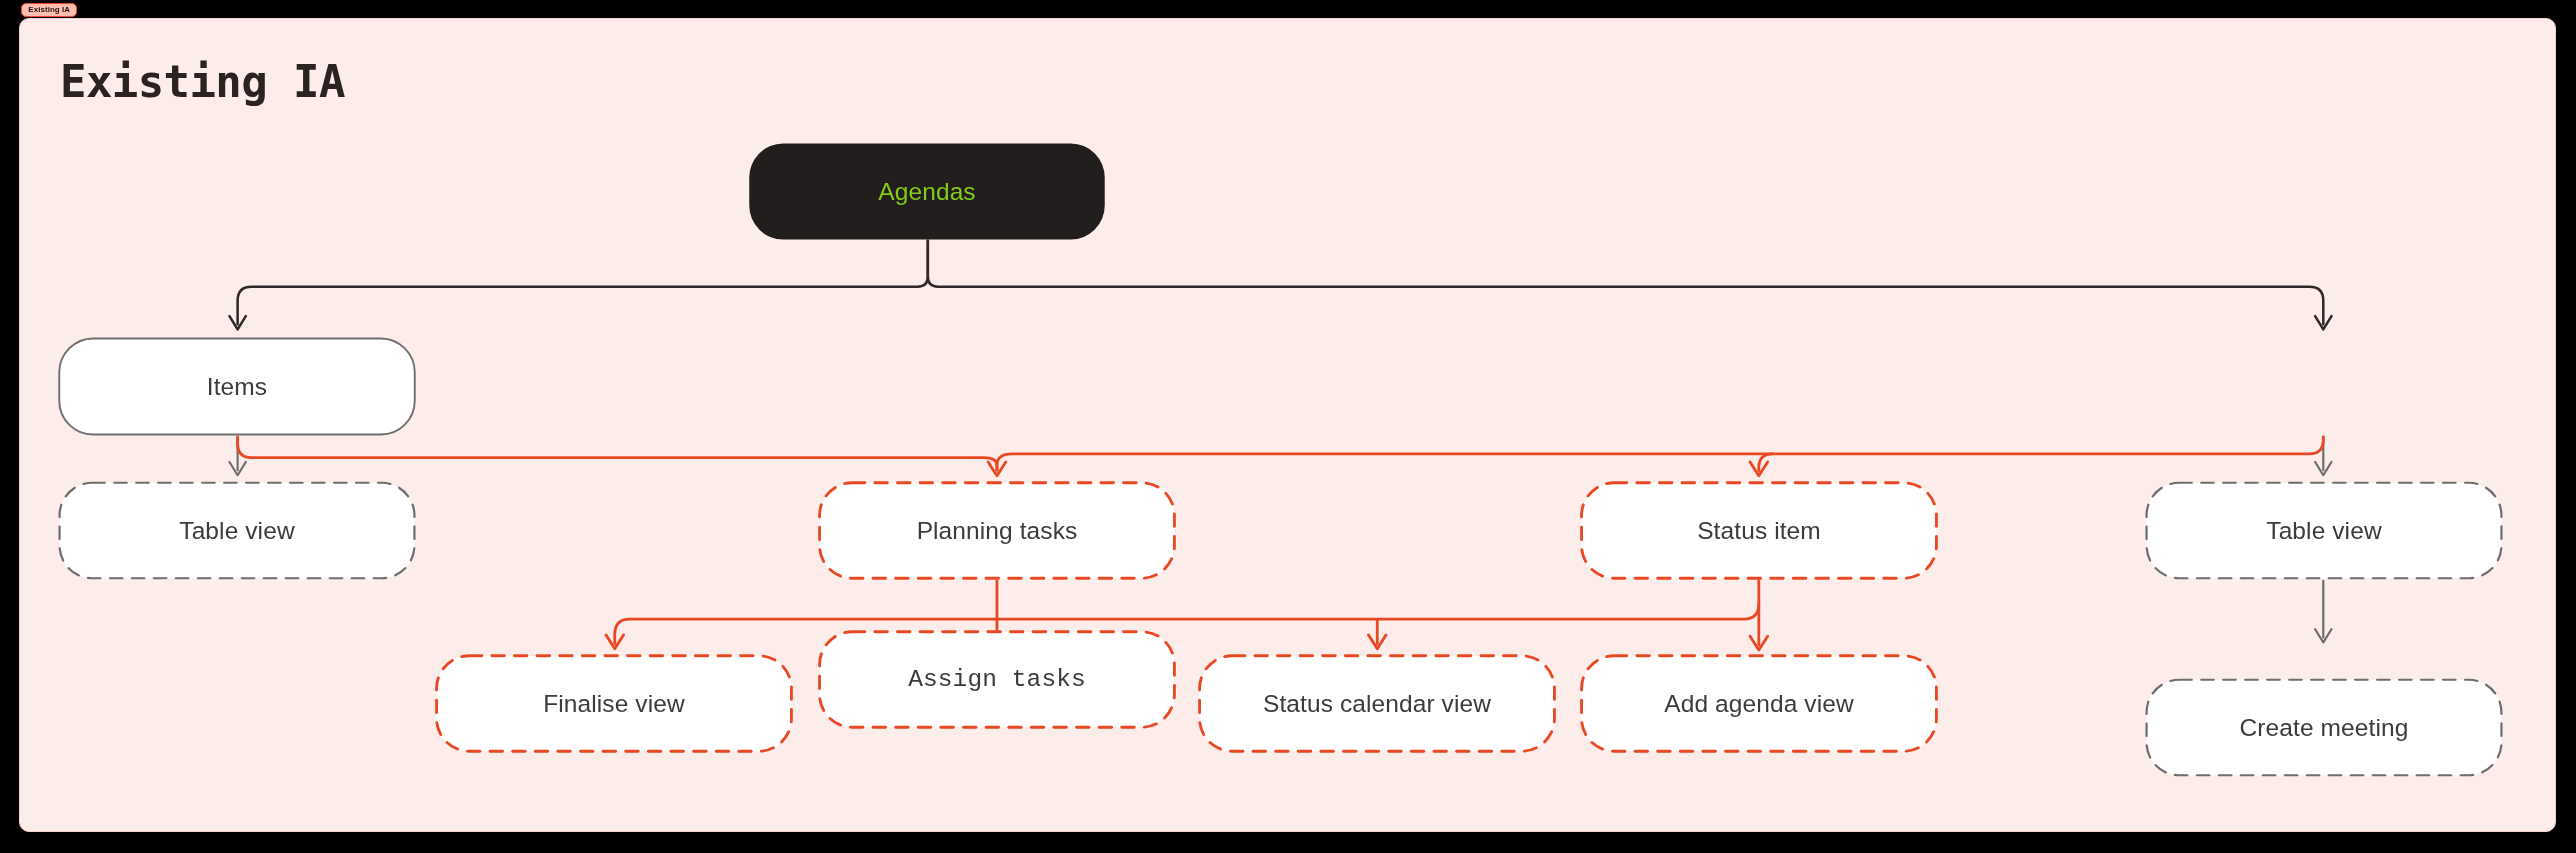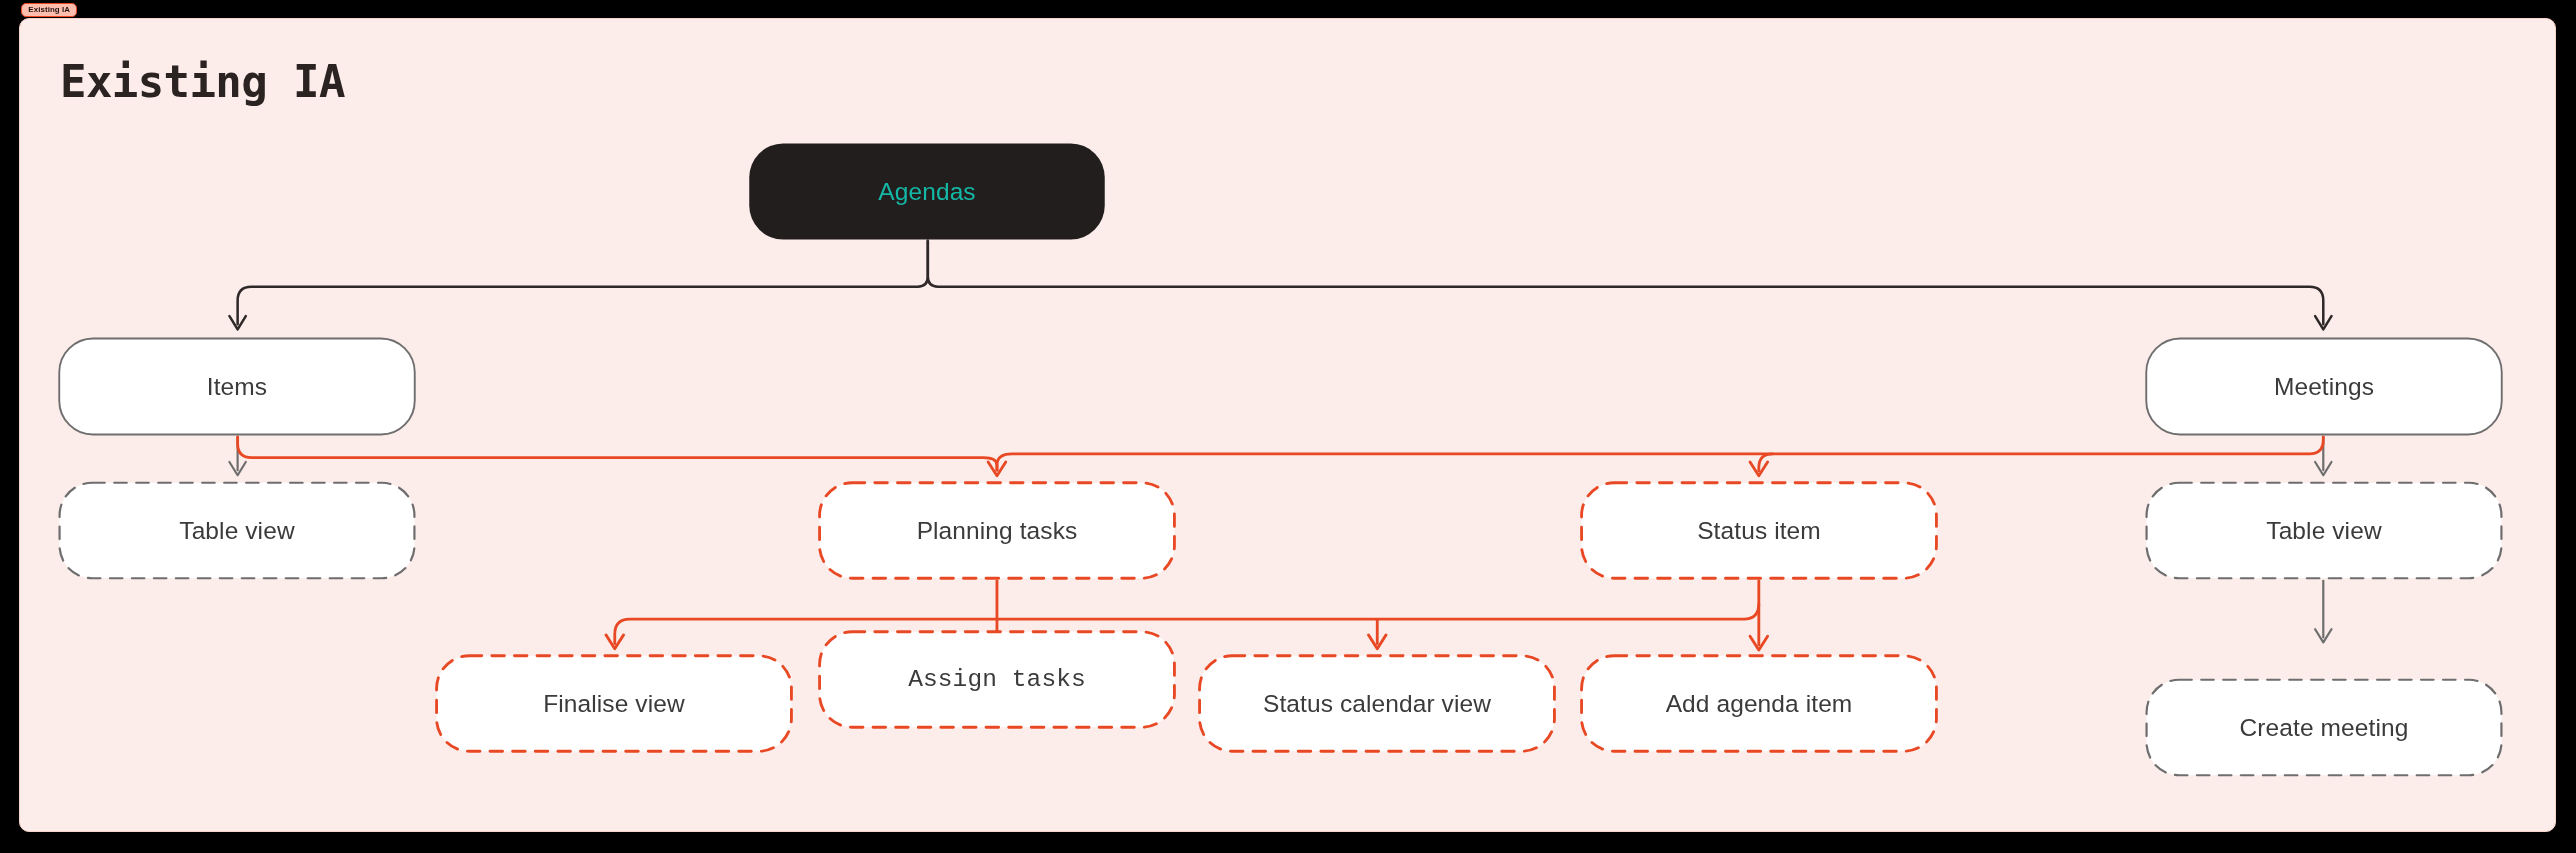--- a/index.html
+++ b/index.html
@@ -12,21 +12,21 @@
           border:1.3px solid #E84823;box-sizing:border-box;font-size:7.9px;font-weight:700;
           color:#201412;letter-spacing:0.1px;z-index:30;}
   #board-title{position:absolute;left:60px;top:58px;font-family:"DejaVu Sans Mono",monospace;
           font-weight:700;font-size:44px;line-height:1.1;color:#2A2321;letter-spacing:-0.6px;z-index:5;}
   #edges{position:absolute;left:0;top:0;z-index:4;}
   .node{position:absolute;width:358px;height:99px;z-index:10;}
   .node svg{position:absolute;left:0;top:0;}
   .node-label{position:absolute;left:0;top:0;width:100%;height:100%;
           display:flex;align-items:center;justify-content:center;
           font-size:24.5px;color:#3B3B3B;letter-spacing:0.1px;}
-  .node-dark .node-label{color:#14b8a6;}
+  .node-dark .node-label{color:#84cc16;}
 </style>
 </head>
 <body>
 
 <div id="stage">
 
   <div id="canvas"></div>
 
   <div id="section-tab">
     <span>Existing IA</span>
@@ -100,26 +100,20 @@
     <span class="node-label">Agendas</span>
   </div>
 
   <div class="node" style="left:58px;top:337px;text-decoration:underline;">
     <svg width="358" height="99" viewBox="0 0 570 157">
       <rect x="2" y="2" width="566" height="153" rx="54" fill="#FFFFFF" stroke="#6E6E6E" stroke-width="3"></rect>
     </svg>
     <span class="node-label">Items</span>
   </div>
 
-  <div class="node" style="left:2145px;top:337px;">
-    <svg width="358" height="99" viewBox="0 0 570 157">
-      <rect x="2" y="2" width="566" height="153" rx="54" fill="#FFFFFF" stroke="#6E6E6E" stroke-width="3"></rect>
-    </svg>
-    <span class="node-label">Meetings</span>
-  </div>
 
   <div class="node" style="left:58px;top:481px;">
     <svg width="358" height="99" viewBox="0 0 570 157">
       <rect x="2.5" y="2.5" width="565" height="152" rx="52" fill="#FFFFFF" stroke="#6E6E6E" stroke-width="3.5" stroke-dasharray="20 15" stroke-linecap="round"></rect>
     </svg>
     <span class="node-label">Table view</span>
   </div>
 
   <div class="node" style="left:818px;top:481px;">
     <svg width="358" height="99" viewBox="0 0 570 157">
@@ -160,21 +154,21 @@
     <svg width="358" height="99" viewBox="0 0 570 157">
       <rect x="2.5" y="2.5" width="565" height="152" rx="52" fill="#FFFFFF" stroke="#E84823" stroke-width="4.5" stroke-dasharray="20 16" stroke-linecap="round"></rect>
     </svg>
     <span class="node-label">Status calendar view</span>
   </div>
 
   <div class="node" style="left:1580px;top:654px;">
     <svg width="358" height="99" viewBox="0 0 570 157">
       <rect x="2.5" y="2.5" width="565" height="152" rx="52" fill="#FFFFFF" stroke="#E84823" stroke-width="4.5" stroke-dasharray="20 16" stroke-linecap="round"></rect>
     </svg>
-    <span class="node-label">Add agenda item</span>
+    <span class="node-label">Add agenda view</span>
   </div>
 
   <div class="node" style="left:2145px;top:678px;">
     <svg width="358" height="99" viewBox="0 0 570 157">
       <rect x="2.5" y="2.5" width="565" height="152" rx="52" fill="#FFFFFF" stroke="#6E6E6E" stroke-width="3.5" stroke-dasharray="20 15" stroke-linecap="round"></rect>
     </svg>
     <span class="node-label">Create meeting</span>
   </div>
 
 </div>

